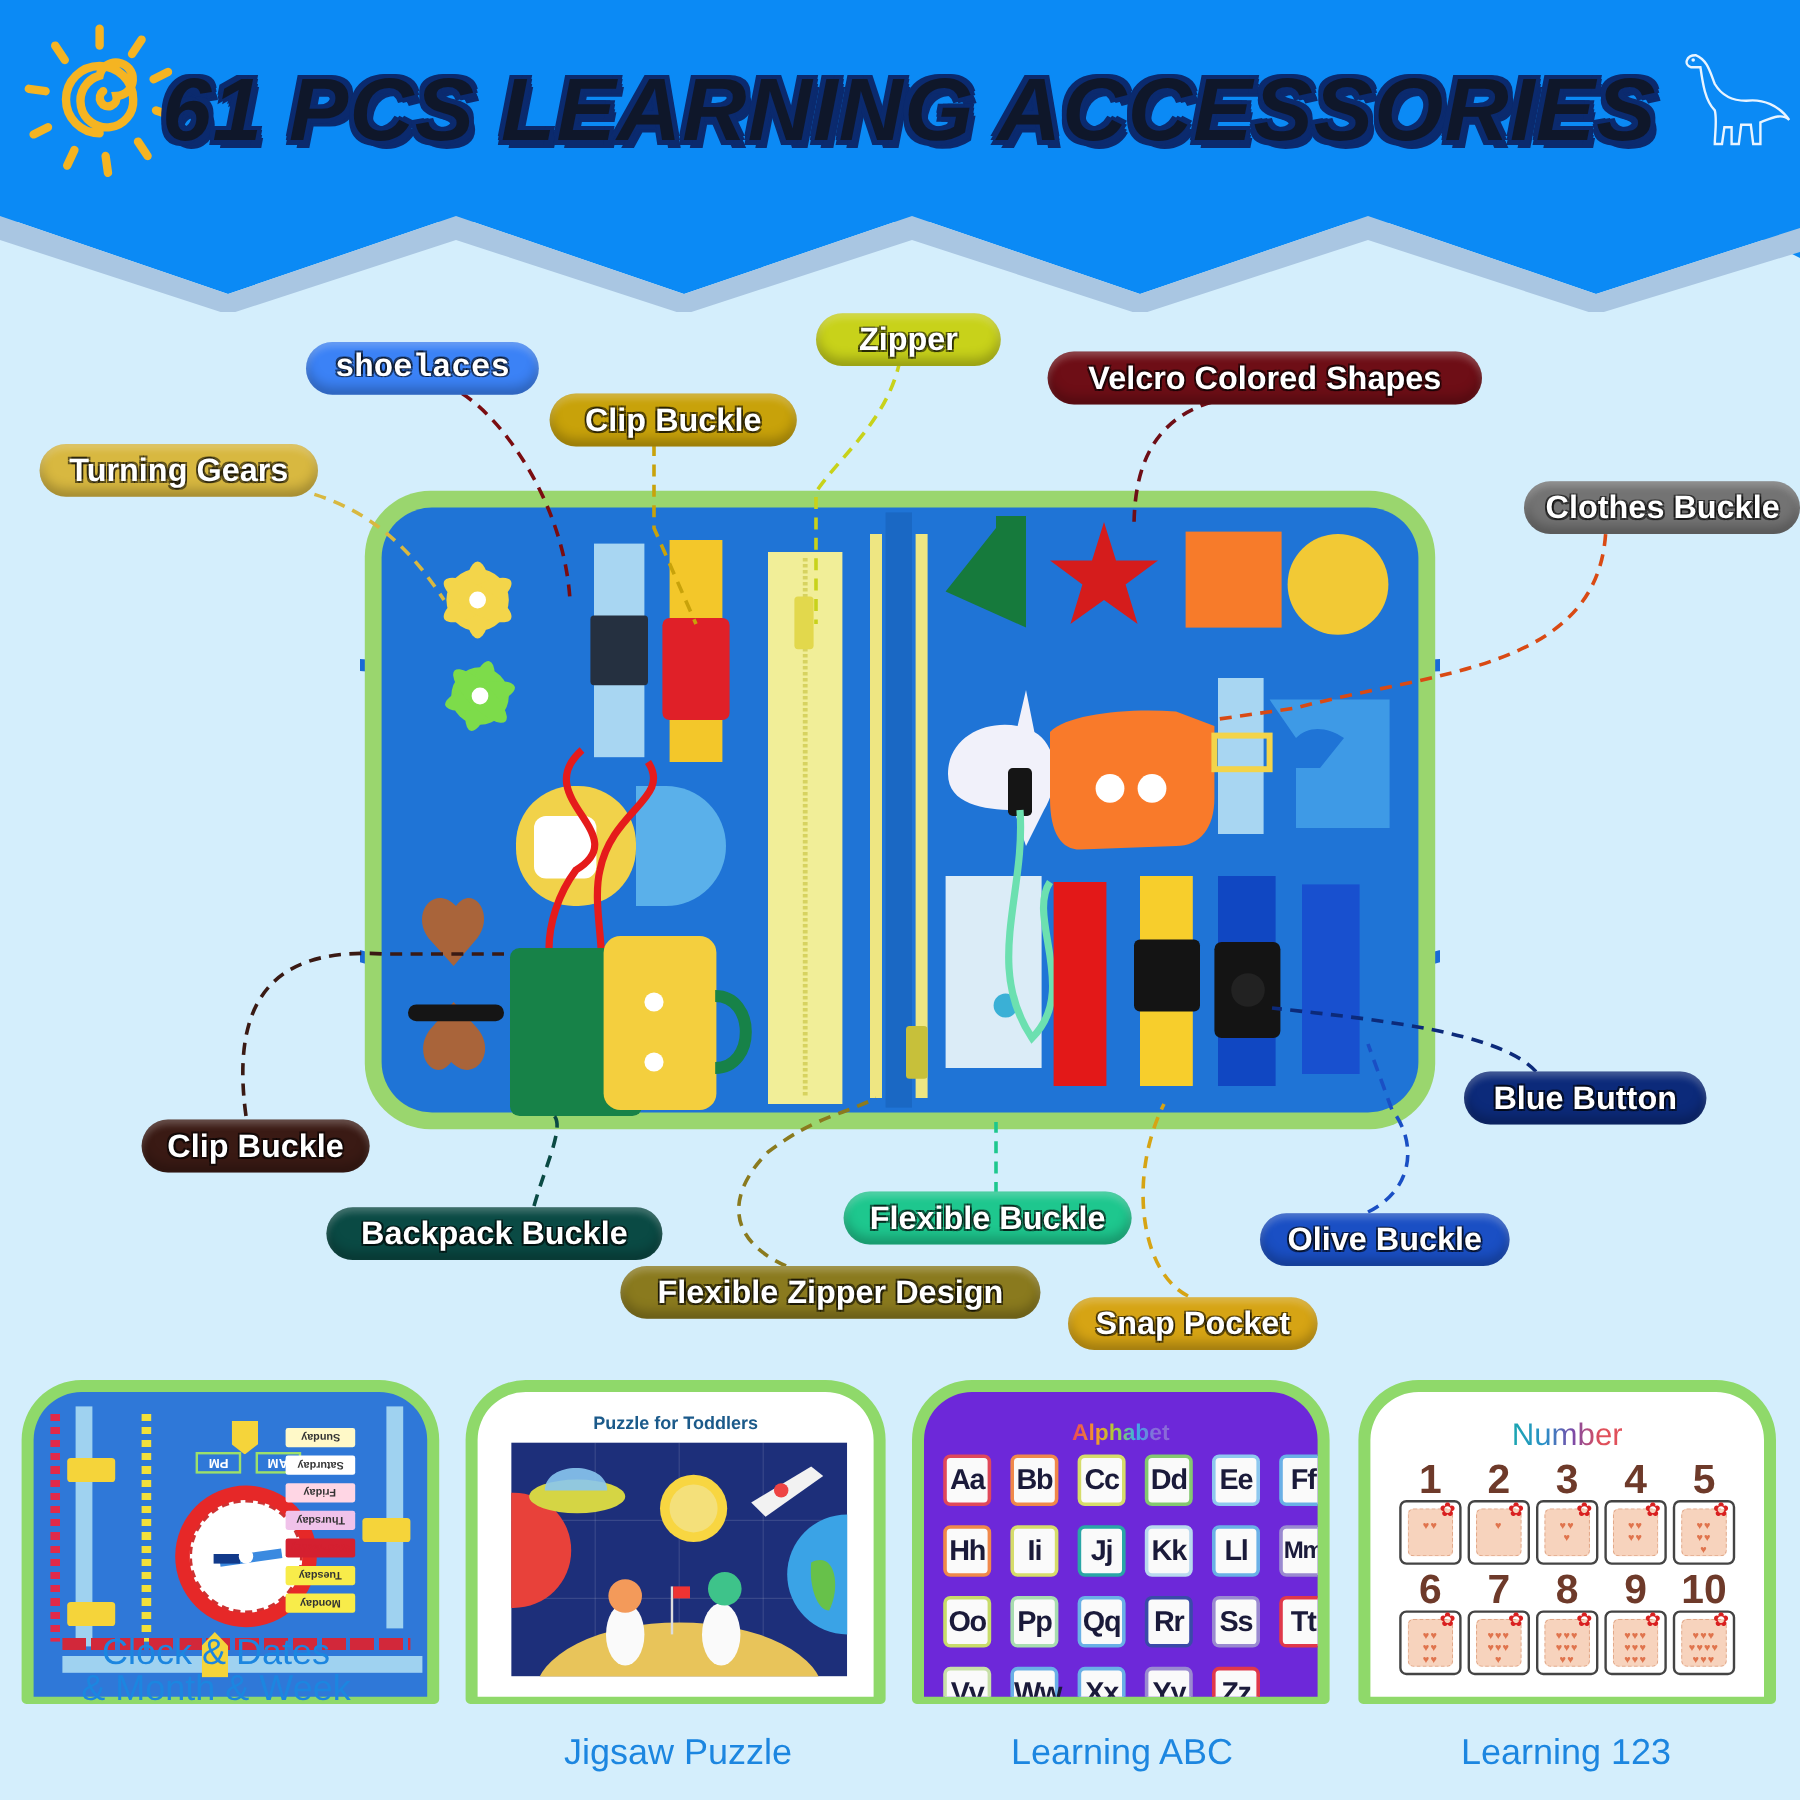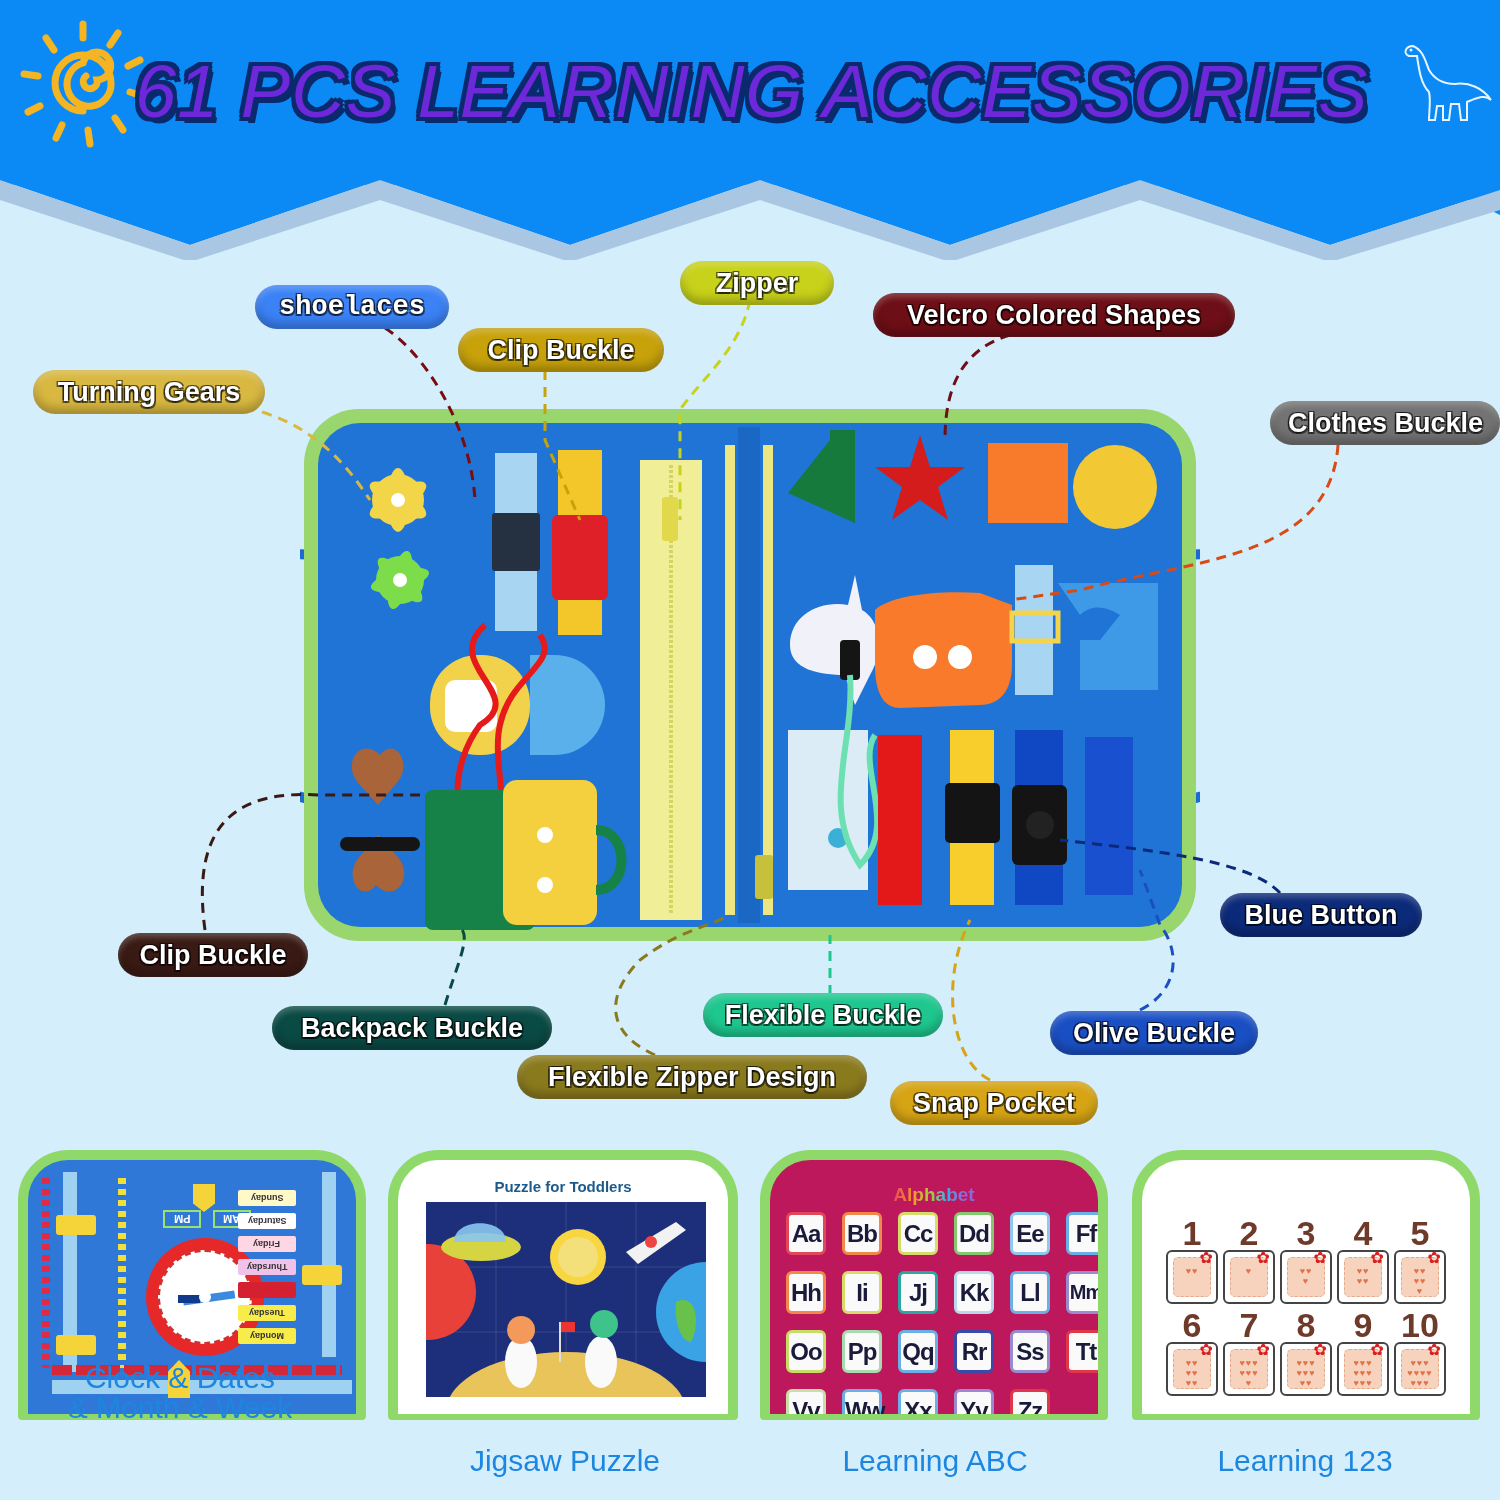--- a/index.html
+++ b/index.html
@@ -8,21 +8,21 @@
     position: relative;
     background: #d4eefc;
     font-family: "Liberation Sans", "DejaVu Sans", sans-serif;
   }
   .abs { position: absolute; }
 
   
   #header-bg { left: 0; top: 0; width: 1500px; height: 260px; }
   #title {
     left: 135px; top: 42px; width: 1250px; height: 100px;
-    font-size: 74px; font-weight: normal; font-style: italic; color: #6d28d9;
+    font-size: 74px; font-weight: bold; font-style: italic; color: #0f172a;
     letter-spacing: 1px; white-space: nowrap; line-height: 100px;
     text-shadow:
       -4px -4px 0 #0b2a6e, 4px -4px 0 #0b2a6e, -4px 4px 0 #0b2a6e, 4px 4px 0 #0b2a6e,
       0 -4px 0 #0b2a6e, 0 4px 0 #0b2a6e, -4px 0 0 #0b2a6e, 4px 0 0 #0b2a6e,
       5px 6px 0 #0b2a6e;
   }
   #sun-icon { left: 18px; top: 18px; width: 130px; height: 130px; }
   #dino-icon { left: 1395px; top: 40px; width: 100px; height: 90px; }
 
   
@@ -59,21 +59,21 @@
     line-height: 16px; text-align: center; font-weight: bold; color: #333;
     border-radius: 2px;
   }
 
   
   #panel-puzzle { left: 388px; width: 350px; background: #ffffff; }
   #puzzle-title { position: absolute; left: 0; top: 18px; width: 100%; text-align: center;
     font-size: 15px; font-weight: bold; color: #1b5a8a; }
 
   
-  #panel-abc { left: 760px; width: 348px; background: #be185d; }
+  #panel-abc { left: 760px; width: 348px; background: #6d28d9; }
   #abc-title { position: absolute; left: 0; top: 24px; width: 100%; text-align: center;
     font-size: 19px; font-weight: bold; }
   .abc-grid {
     position: absolute; left: 16px; top: 52px; width: 320px;
     display: grid; grid-template-columns: repeat(7, 40px); grid-auto-rows: 43px;
     column-gap: 5px; row-gap: 5px; gap: 16px;
   }
   .abc-cell {
     border: 3px solid #c33; border-radius: 6px; background: #fafafa;
     font-size: 24px; font-weight: bold; color: #1a1a3a; text-align: center;
@@ -350,20 +350,23 @@
     <div class="abc-cell" style="border-color:#c8e0a8">Vv</div>
     <div class="abc-cell" style="border-color:#6ab0e6;font-size:24px">Ww</div>
     <div class="abc-cell" style="border-color:#6ab0e6">Xx</div>
     <div class="abc-cell" style="border-color:#9a8ad0">Yy</div>
     <div class="abc-cell" style="border-color:#e0384a">Zz</div>
   </div>
 </div>
 <div class="caption" style="left:775px;top:1446px;width:320px;">Learning ABC</div>
 
 <div id="panel-123" class="panel">
+  <div id="num-title">
+    <span style="background:linear-gradient(90deg,#1aa6b0 0%,#2a90c8 30%,#7a4aa8 55%,#e0505a 80%);-webkit-background-clip:text;background-clip:text;color:transparent;">Number</span>
+  </div>
   <div class="num-grid" style="top:56px;">
     <div class="num-digit">1</div>
     <div class="num-digit">2</div>
     <div class="num-digit">3</div>
     <div class="num-digit">4</div>
     <div class="num-digit">5</div>
     <div class="num-card">
         <span class="bow">✿</span>
         <span class="hearts">♥♥</span>
       </div>

